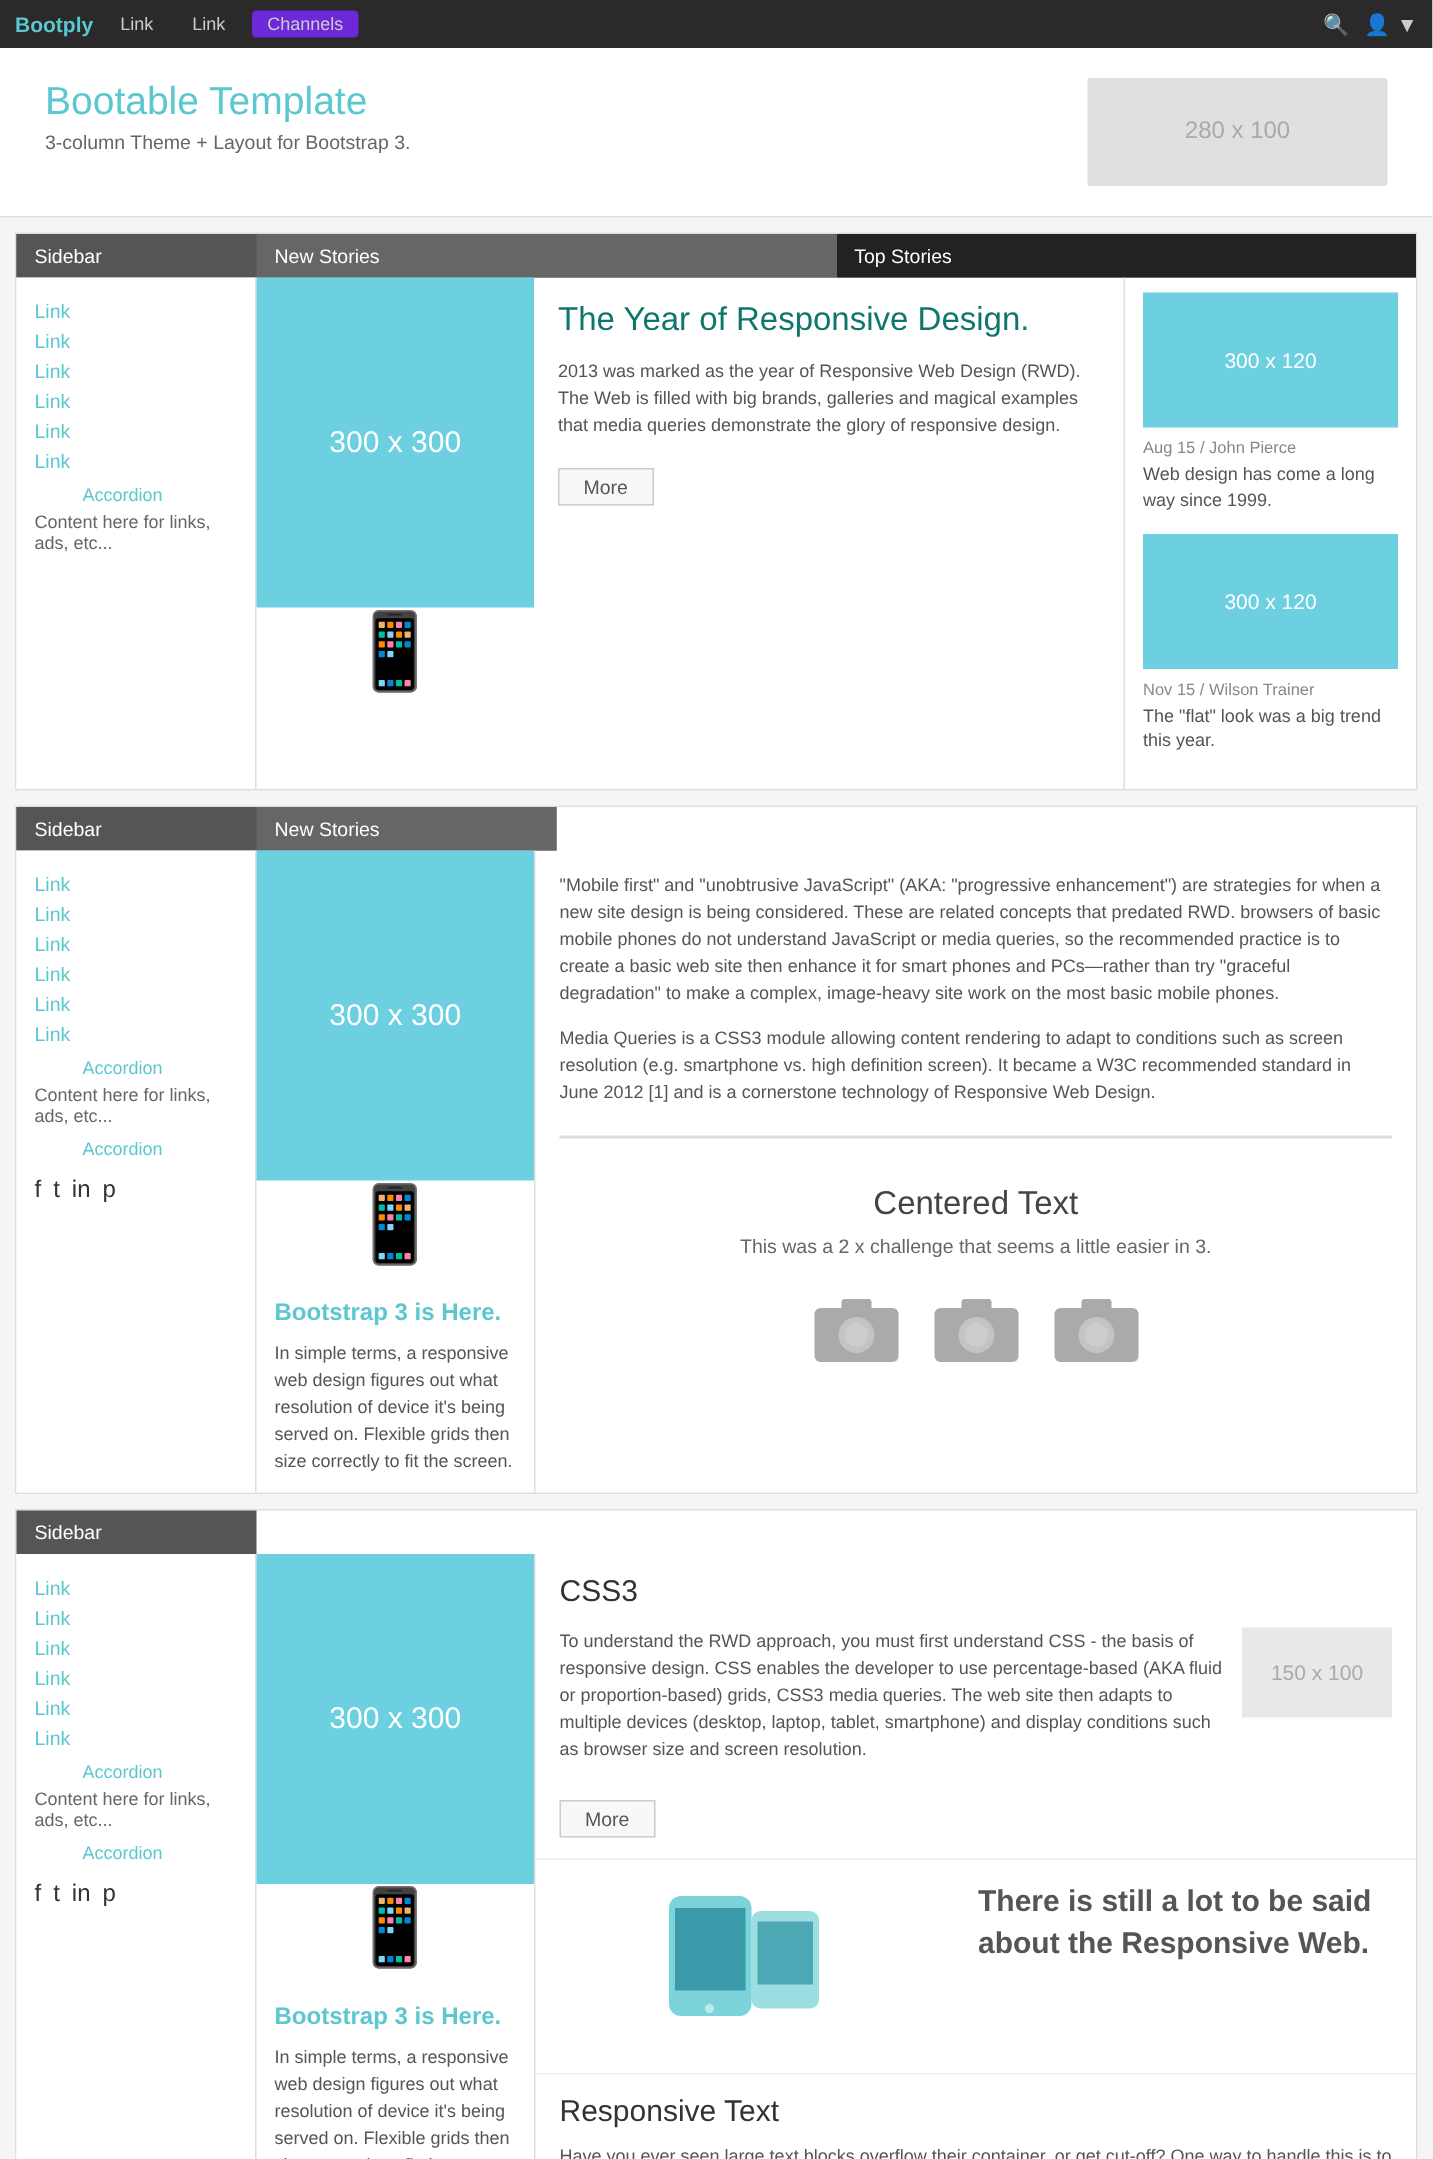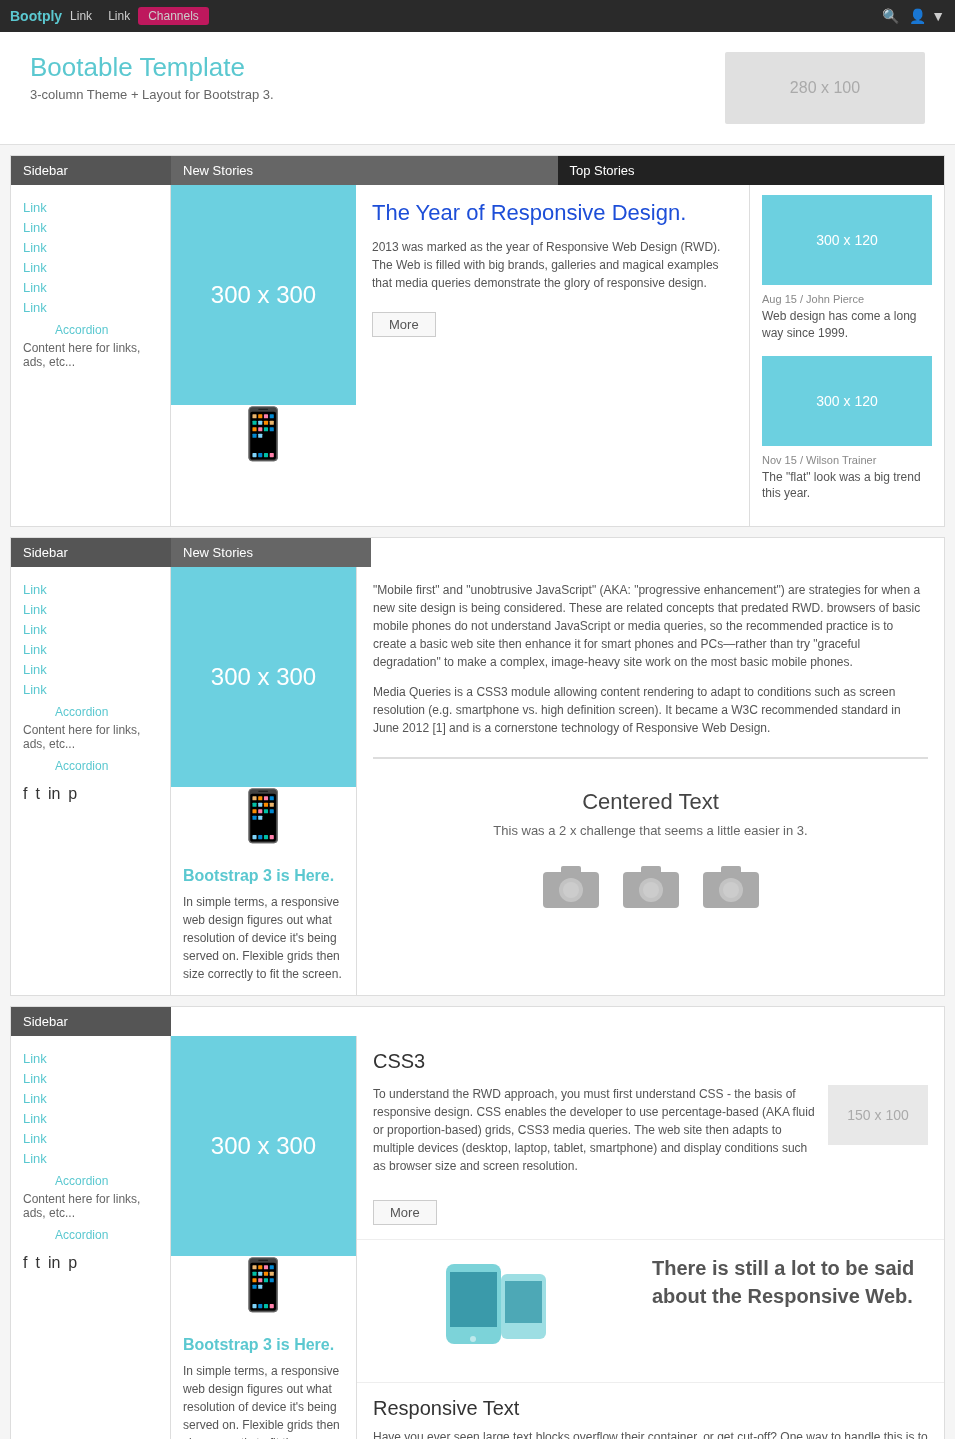--- a/index.html
+++ b/index.html
@@ -5,34 +5,35 @@
     * { box-sizing: border-box; margin: 0; padding: 0; }
     body { font-family: Arial, sans-serif; font-size: 13px; background: #f5f5f5; color: #333; }
 
     
     .navbar {
       background: #2a2a2a;
       height: 32px;
       display: flex;
       align-items: center;
       padding: 0 10px;
+      gap: 10px;
     }
     .navbar-brand {
       color: #5bc8d0;
       font-weight: bold;
       font-size: 14px;
     }
     .navbar-link {
       color: #ccc;
       font-size: 12px;
       cursor: pointer;
       padding: 0 8px;
     }
     .navbar-channels {
-      background: #be185d;
+      background: #6d28d9;
       color: #ccc;
       font-size: 12px;
       padding: 2px 10px;
       border-radius: 3px;
       cursor: pointer;
     }
     .navbar-right {
       margin-left: auto;
       display: flex;
       align-items: center;
@@ -161,21 +162,21 @@
       height: 60px;
     }
 
     
     .top-article {
       padding: 14px 16px;
     }
     .top-article h2 {
       font-size: 22px;
       font-weight: normal;
-      color: #1d4ed8;
+      color: #0f766e;
       margin-bottom: 10px;
       line-height: 1.3;
     }
     .top-article p {
       color: #555;
       font-size: 12px;
       line-height: 1.5;
       margin-bottom: 20px;
     }
     .more-btn {
@@ -303,21 +304,21 @@
       line-height: 1.5;
     }
 
     .new-stories-img-area {
       background: #6cd0e0;
       height: 220px;
       display: flex;
       align-items: center;
       justify-content: center;
       color: #fff;
-      font-size: 24px;
+      font-size: 20px;
       position: relative;
     }
     .phone-below {
       text-align: center;
       padding: 0 10px 10px;
     }
 
     .divider-line {
       border: none;
       border-top: 1px solid #ddd;

